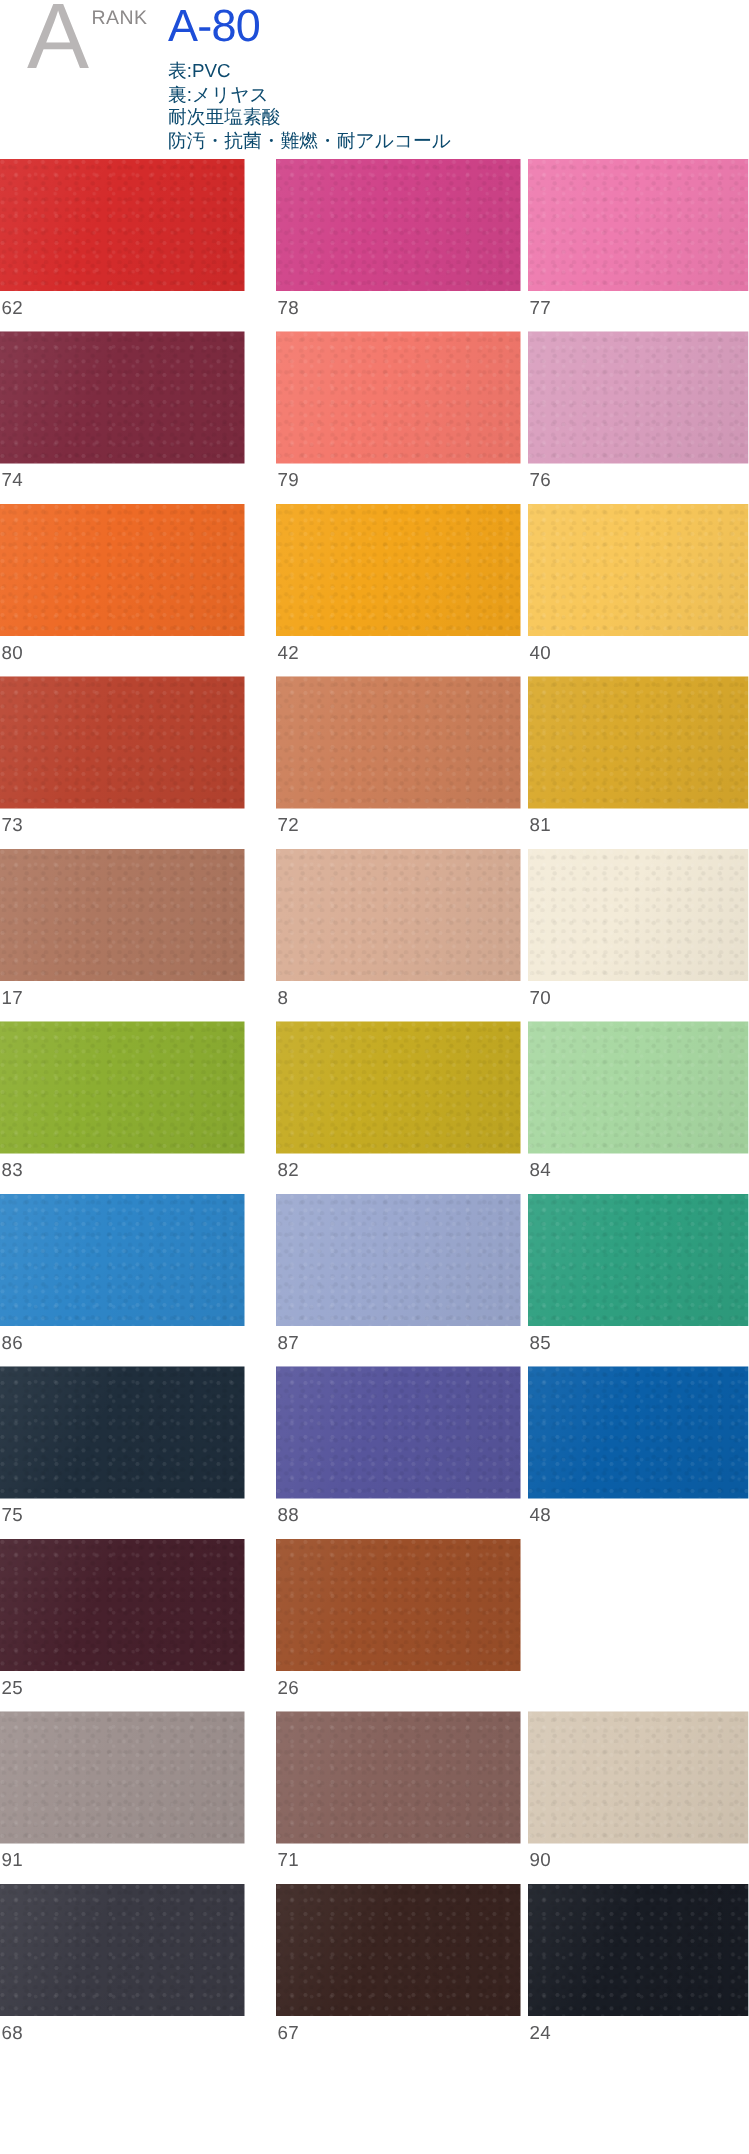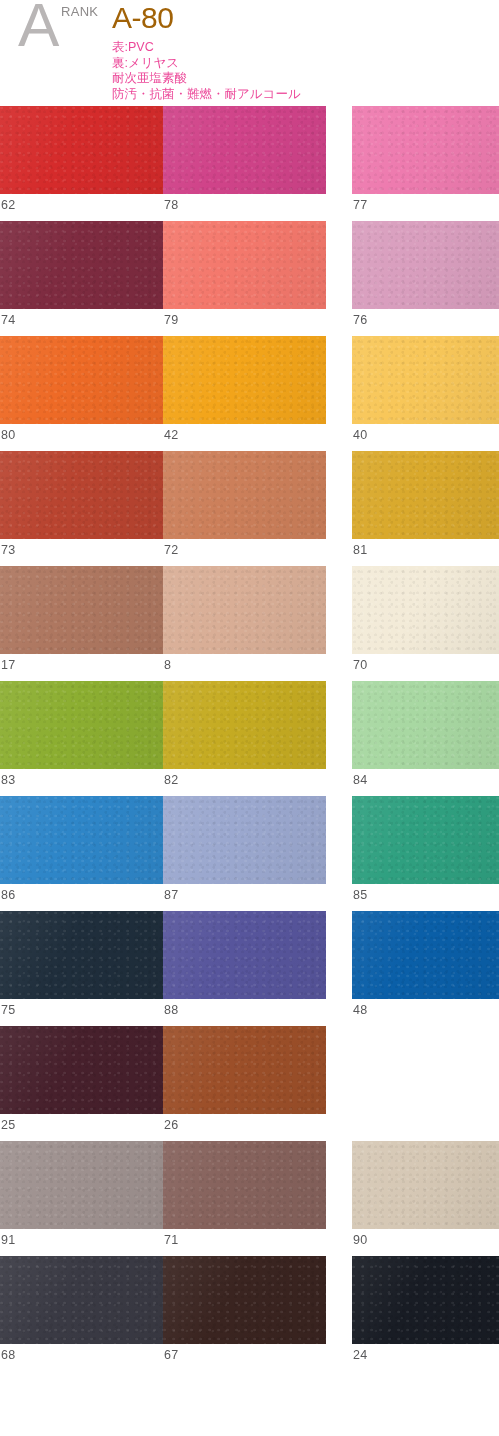--- a/index.html
+++ b/index.html
@@ -45,33 +45,33 @@
     font-weight: 400;
     letter-spacing: .3px;
   }
   .code {
     position: absolute;
     left: 112px;
     top: 2px;
     font-size: 30px;
     line-height: 32px;
     font-weight: 400;
-    color: #a16207;
+    color: #1d4ed8;
     letter-spacing: -0.5px;
   }
   .spec-list {
     position: absolute;
     left: 112px;
     top: 40px;
     width: 320px;
   }
   .spec-line {
     font-size: 12.5px;
     line-height: 15.5px;
-    color: #ec4899;
+    color: #0c4a6e;
     white-space: nowrap;
   }
 
   
   .grid {
     position: absolute;
     left: 0;
     top: 106px;
     width: 499px;
   }
@@ -79,21 +79,21 @@
     position: relative;
     height: 115px;
     width: 494px;
   }
   .cell {
     position: absolute;
     top: 0;
     width: 163px;
   }
   .cell.c0 { left: 0px; }
-  .cell.c1 { left: 163px; }
+  .cell.c1 { left: 184px; }
   .cell.c2 { left: 352px; width: 147px; }
   .cell.c2 .chip { width: 147px; }
 
   .chip {
     width: 163px;
     height: 88px;
     position: relative;
     overflow: hidden;
   }
   .chip .grain {

